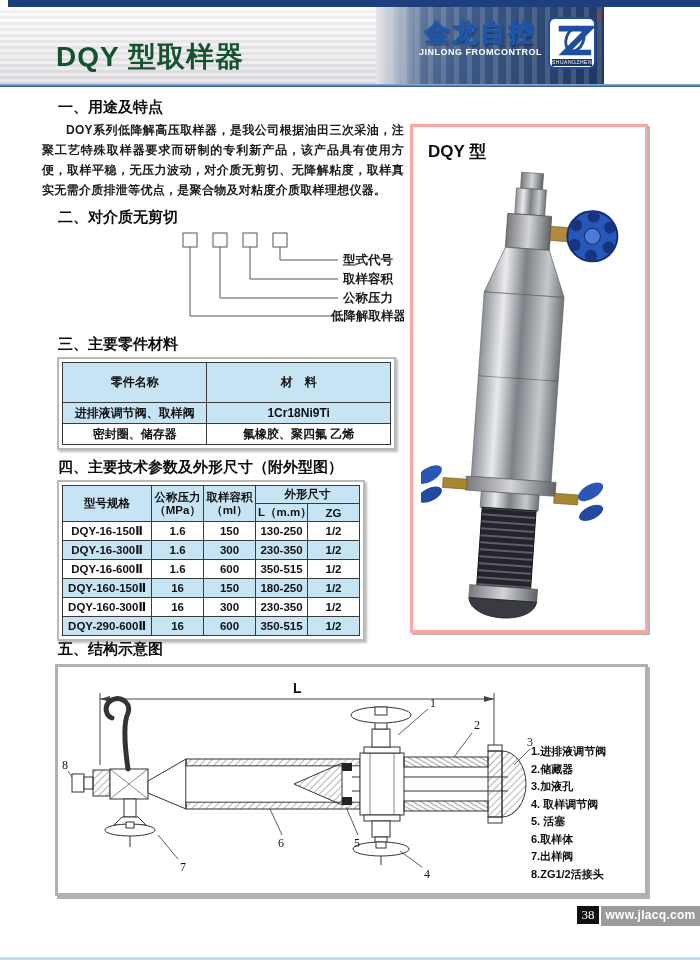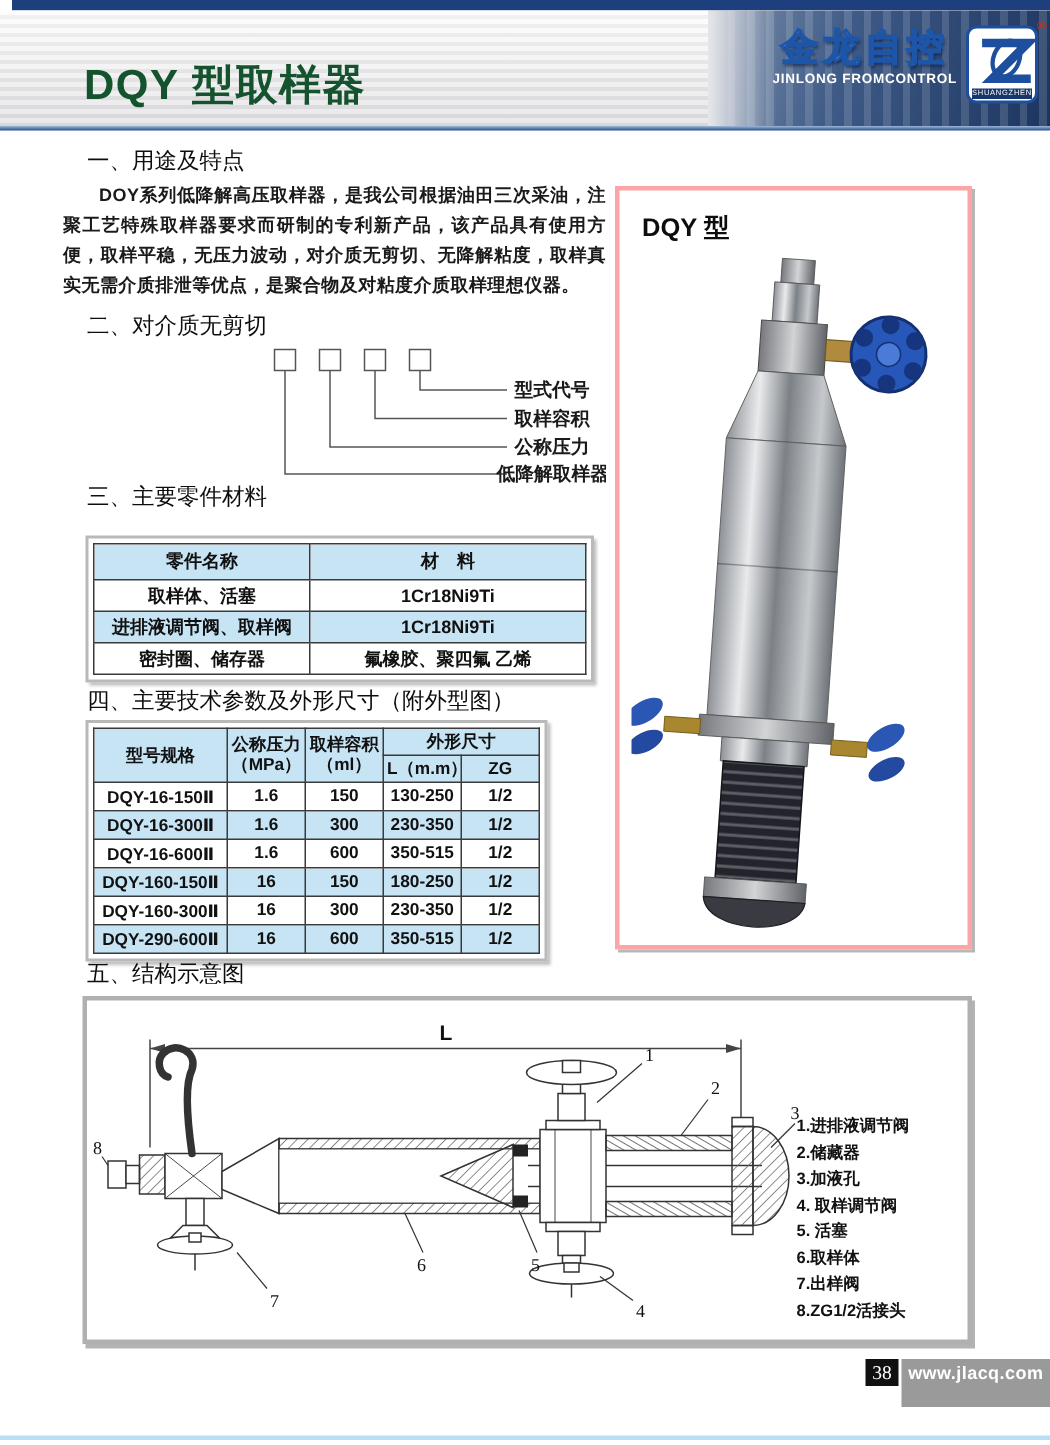--- a/index.html
+++ b/index.html
@@ -4,21 +4,21 @@
 <style>
   * { margin:0; padding:0; box-sizing:border-box; }
   html,body { width:700px; height:963px; }
   body {
     position:relative; background:#ffffff; overflow:hidden;
     font-family:"Liberation Sans","DejaVu Sans",sans-serif; color:#222;
   }
   
   .topbar { position:absolute; left:8px; top:0; width:692px; height:7px; background:#1e3f7d; }
   .headband {
-    position:absolute; left:0; top:7px; width:700px; height:77px;
+    position:absolute; left:0; top:7px; width:604px; height:77px;
     background:
       linear-gradient(180deg, rgba(255,255,255,.55), rgba(190,190,196,.30)),
       repeating-linear-gradient(180deg,#fbfbfb 0 3px,#e2e2e5 3px 6px);
   }
   .photo {
     position:absolute; right:0; top:0; width:228px; height:77px;
     background:
       repeating-linear-gradient(90deg, rgba(255,255,255,.14) 0 5px, rgba(255,255,255,0) 5px 13px),
       linear-gradient(105deg,#7d92ad 0%, #3e5a86 40%, #1c3560 100%);
   }
@@ -33,35 +33,35 @@
   .logo-cn { font-size:25px; font-weight:bold; color:#fff; letter-spacing:3px; line-height:30px;
     -webkit-text-stroke:1px #1d55a8; text-shadow:1px 2px 2px rgba(10,25,60,.6); white-space:nowrap; }
   .logo-en { font-size:9px; font-weight:bold; color:#fff; letter-spacing:.5px; white-space:nowrap; }
   .zmark { position:relative; width:48px; height:52px; background:#fff; border:2px solid #1d4f9e;
     border-radius:7px; }
   .zmark svg { position:absolute; left:3px; top:2px; }
   .zreg { position:absolute; top:-7px; right:-8px; font-size:9px; color:#c43022; font-weight:bold; }
   .zsub { position:absolute; left:2px; right:2px; bottom:1px; background:#17366b; color:#fff;
     font-size:5px; line-height:7px; text-align:center; letter-spacing:.5px; overflow:hidden; }
   
-  .sec-head { position:absolute; font-size:15px; font-weight:normal; color:#0d0d0d; white-space:nowrap; }
+  .sec-head { position:absolute; font-size:15px; font-weight:bold; color:#0d0d0d; white-space:nowrap; }
   .s1-body { position:absolute; left:42px; top:120px; width:362px; font-size:12px; line-height:20px;
     text-indent:2em; font-weight:600; text-align:justify; letter-spacing:.3px; color:#1a1a1a; }
   .s2-svg { position:absolute; left:42px; top:229px; }
   .svg-label { font-size:12.5px; font-weight:bold; fill:#1a1a1a; }
   
   .tbl-frame { position:absolute; background:#fff; border:2px solid #b9b9b9; padding:3px;
     box-shadow:2px 2px 2px rgba(110,110,110,.45); }
   table { width:100%; border-collapse:collapse; font-size:12px; font-weight:600; color:#111;
     table-layout:fixed; }
   th,td { border:1px solid #3a3a3a; text-align:center; vertical-align:middle; padding:0 2px;
     overflow:hidden; white-space:nowrap; }
   .blue { background:#c7e4f5; }
   .s3-frame { left:57px; top:357px; width:339px; }
-  .s3-frame th { height:24px; }
+  .s3-frame th { height:40px; }
   .s3-frame td { height:21px; }
   .s4-frame { left:57px; top:480px; width:308px; }
   .s4-frame th { height:18px; font-size:11.5px; }
   .s4-frame td { height:19px; font-size:11.5px; }
   .th2line div { line-height:13px; }
   
   .product-box { position:absolute; left:410px; top:124px; width:238px; height:509px; background:#fff;
     border:3px solid #fca5a5; box-shadow:2px 2px 0 rgba(125,125,125,.55); }
   .product-label { position:absolute; left:15px; top:13px; font-size:17px; font-weight:bold; color:#0d0d0d; }
   .product-svg { position:absolute; left:8px; top:38px; }
@@ -70,21 +70,21 @@
     border:3px solid #b0b0b0; box-shadow:2px 3px 0 rgba(128,128,128,.6); }
   .s5-draw { position:absolute; left:4px; top:2px; }
   .legend { position:absolute; right:6px; top:76px; width:108px; font-size:11px; line-height:17.5px;
     font-weight:600; color:#111; }
   .callout { font-family:"Liberation Serif","DejaVu Serif",serif; font-size:12px; fill:#111; }
   .dwg-line { stroke:#333; fill:none; }
   
   .page-num { position:absolute; left:577px; top:906px; width:22px; height:18px; background:#101010;
     color:#fff; font-family:"Liberation Serif","DejaVu Serif",serif; font-weight:normal; font-size:13px;
     text-align:center; line-height:18px; }
-  .site-box { position:absolute; left:601px; top:906px; width:99px; height:32px; background:#9a9a9a;
+  .site-box { position:absolute; left:601px; top:906px; width:99px; height:20px; background:#9a9a9a;
     color:#fff; font-weight:bold; font-size:12px; text-align:center; line-height:18px; letter-spacing:.3px; }
   .bottom-line { position:absolute; left:0; top:957px; width:700px; height:3px; background:#b9e0f2; }
 </style>
 </head>
 <body>
 
 <div class="topbar"></div>
 <div class="headband">
   <div class="photo"></div>
   <div class="logo">
@@ -121,31 +121,27 @@
     <path d="M208 18 V50 H296"></path>
     <path d="M178 18 V69 H296"></path>
     <path d="M148 18 V87 H296"></path>
   </g>
   <text class="svg-label" x="301" y="35">型式代号</text>
   <text class="svg-label" x="301" y="54">取样容积</text>
   <text class="svg-label" x="301" y="73">公称压力</text>
   <text class="svg-label" x="289" y="91">低降解取样器</text>
 </svg>
 
-<div class="sec-head" style="left:58px; top:322px;">三、主要零件材料</div>
+<div class="sec-head" style="left:58px; top:335px;">三、主要零件材料</div>
 <div class="tbl-frame s3-frame">
   <table>
     <tbody>
         <tr class="blue">
       <th style="width:44%">零件名称</th>
       <th>材　料</th>
-    </tr>
-    <tr>
-      <td>取样体、活塞</td>
-      <td>1Cr18Ni9Ti</td>
     </tr>
     <tr class="blue">
       <td>进排液调节阀、取样阀</td>
       <td>1Cr18Ni9Ti</td>
     </tr>
     <tr>
       <td>密封圈、储存器</td>
       <td>氟橡胶、聚四氟 乙烯</td>
     </tr>
   </tbody>

